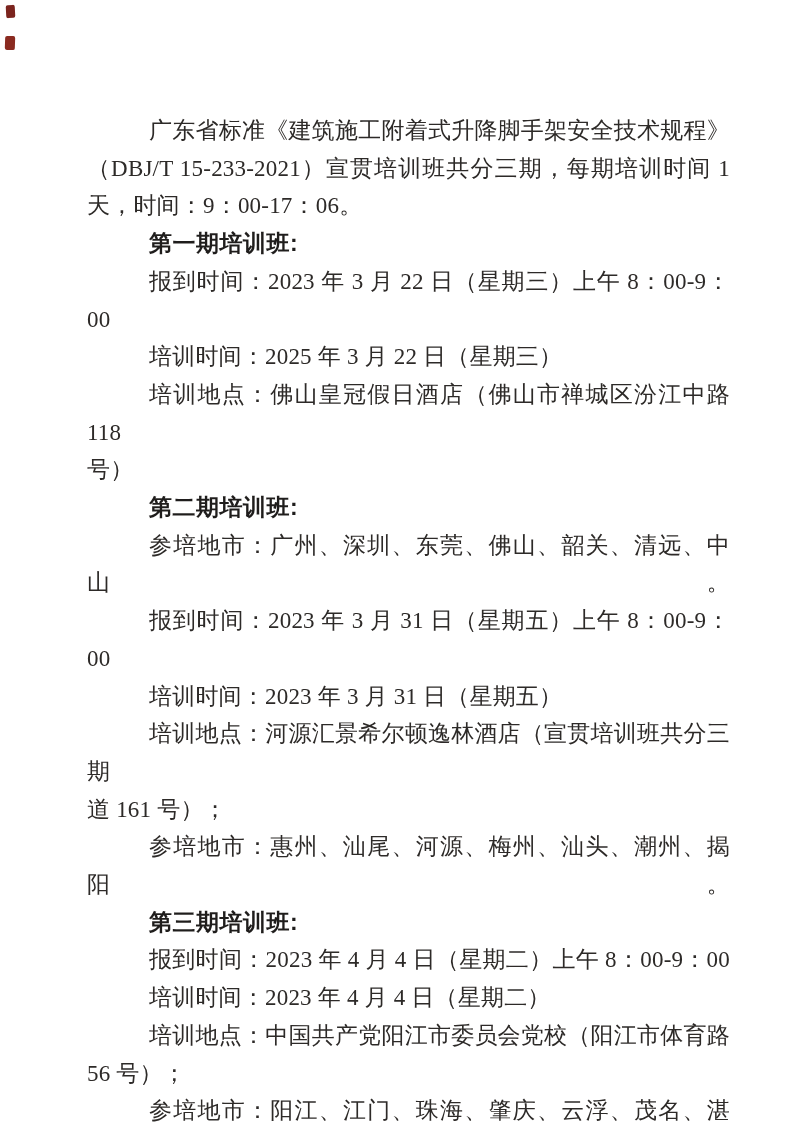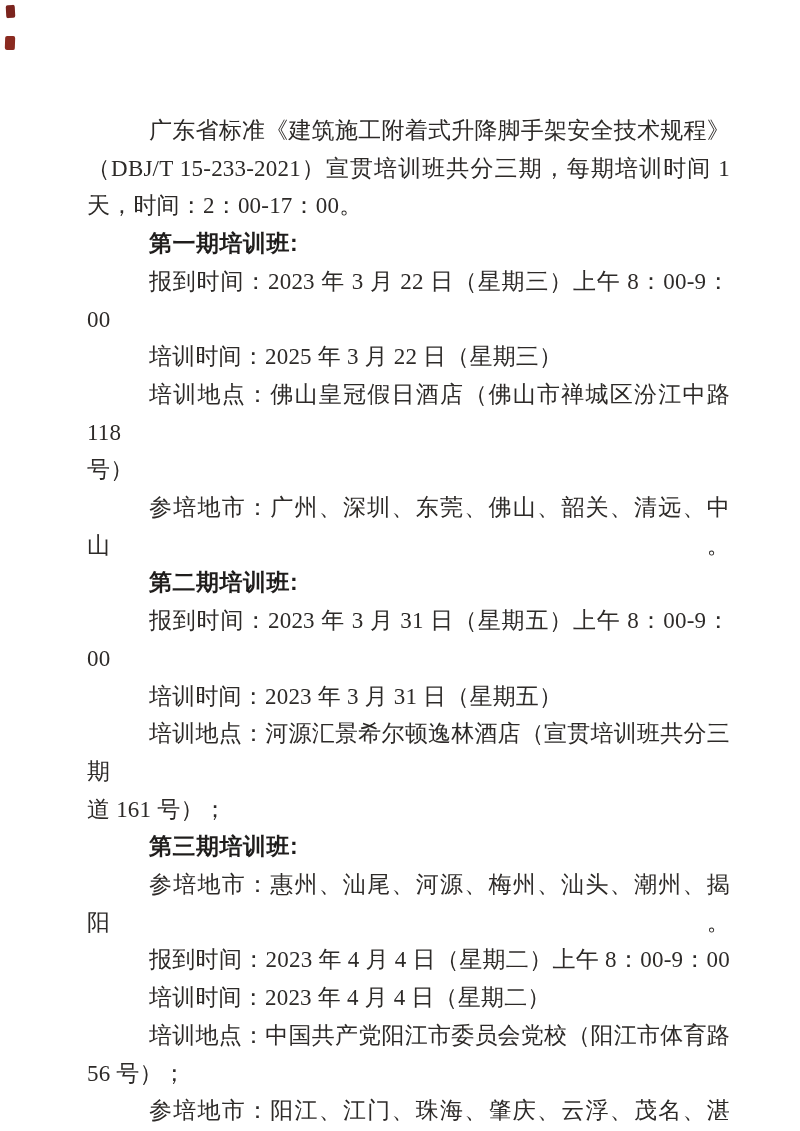--- a/index.html
+++ b/index.html
@@ -61,33 +61,33 @@
 </style>
 </head>
 <body>
 
 <div class="page" style="--paper: #ffffff; --ink: #2d2a28; --ink-heading: #1f1d1c; --mark1: #7b241e; --mark2: #8a2a20;">
   <div class="mark mark1"></div>
   <div class="mark mark2"></div>
   <div class="doc" id="doc-lines">
       <div class="line indent j">广东省标准《建筑施工附着式升降脚手架安全技术规程》</div>
       <div class="line j">（DBJ/T 15-233-2021）宣贯培训班共分三期，每期培训时间 1</div>
-      <div class="line">天，时间：2：00-17：00。</div>
+      <div class="line">天，时间：9：00-17：06。</div>
       <div class="line indent b">第一期培训班:</div>
       <div class="line indent j">报到时间：2023 年 3 月 22 日（星期三）上午 8：00-9：00</div>
       <div class="line indent">培训时间：2025 年 3 月 22 日（星期三）</div>
       <div class="line indent j">培训地点：佛山皇冠假日酒店（佛山市禅城区汾江中路 118</div>
       <div class="line">号）</div>
+      <div class="line indent b">第二期培训班:</div>
       <div class="line indent j">参培地市：广州、深圳、东莞、佛山、韶关、清远、中山。</div>
-      <div class="line indent b">第二期培训班:</div>
       <div class="line indent j">报到时间：2023 年 3 月 31 日（星期五）上午 8：00-9：00</div>
       <div class="line indent">培训时间：2023 年 3 月 31 日（星期五）</div>
       <div class="line indent j">培训地点：河源汇景希尔顿逸林酒店（宣贯培训班共分三期</div>
       <div class="line">道 161 号）；</div>
+      <div class="line indent j">参培地市：惠州、汕尾、河源、梅州、汕头、潮州、揭阳。</div>
       <div class="line indent b">第三期培训班:</div>
-      <div class="line indent j">参培地市：惠州、汕尾、河源、梅州、汕头、潮州、揭阳。</div>
       <div class="line indent j">报到时间：2023 年 4 月 4 日（星期二）上午 8：00-9：00</div>
       <div class="line indent">培训时间：2023 年 4 月 4 日（星期二）</div>
       <div class="line indent j">培训地点：中国共产党阳江市委员会党校（阳江市体育路</div>
       <div class="line">56 号）；</div>
       <div class="line indent j">参培地市：阳江、江门、珠海、肇庆、云浮、茂名、湛江。</div>
     </div>
 </div>
 
 </body></html>

